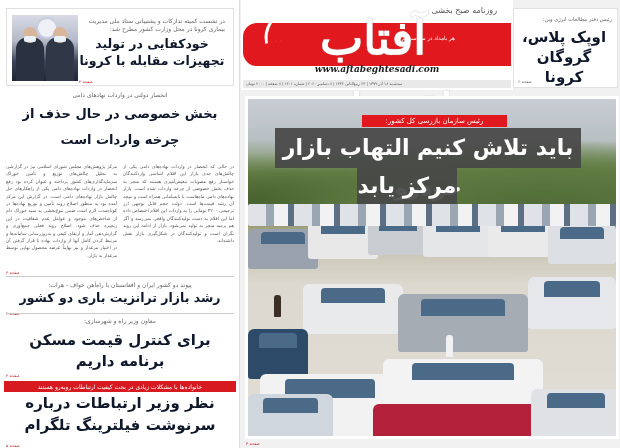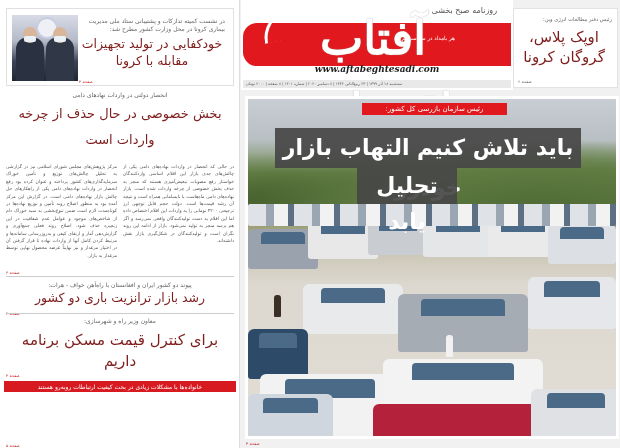--- a/index.html
+++ b/index.html
@@ -14,21 +14,21 @@
   .photo-ministers .p1 { left: 4px; } .photo-ministers .p2 { left: 34px; background: #303848; }
   .photo-ministers .h1, .photo-ministers .h2 { position: absolute; width: 14px; height: 16px; border-radius: 50%; background: #d9b59a; top: 12px; }
   .photo-ministers .h1 { left: 11px; } .photo-ministers .h2 { left: 41px; }
   .photo-ministers .mask1, .photo-ministers .mask2 { position: absolute; width: 12px; height: 6px; background: #e8f0f8; top: 21px; border-radius: 2px; }
   .photo-ministers .mask1 { left: 12px; } .photo-ministers .mask2 { left: 42px; }
   .photo-ministers .logo { position: absolute; left: 24px; top: 2px; width: 22px; height: 22px; border-radius: 50%; background: #eef0f6; border: 2px solid #c8cde0; }
 
   .rtl { direction: rtl; text-align: right; }
   .kicker { font-size: 6px; color: #666; line-height: 8px; }
   .kicker-center { font-size: 6px; color: #666; text-align: center; direction: rtl; line-height: 9px; }
-  .headline { font-weight: normal; color: #7f1d1d; direction: rtl; font-family: "DejaVu Sans", sans-serif; }
+  .headline { font-weight: bold; color: #0f172a; direction: rtl; font-family: "DejaVu Sans", sans-serif; }
   .pageref { font-size: 4px; color: #c0141a; position: absolute; }
 
   .box-top .kicker { position: absolute; right: 8px; top: 8px; width: 145px; }
   .box-top .headline { position: absolute; right: 6px; top: 26px; width: 150px; font-size: 12.5px; line-height: 17px; text-align: center; }
   .box-top .pageref { left: 72px; top: 70px; }
 
   .story2 { position: absolute; left: 6px; top: 88px; width: 228px; }
   .story2 .kicker-center { margin-top: 2px; }
   .story2 .headline { font-size: 13px; line-height: 26px; text-align: center; margin-top: 2px; letter-spacing: -0.5px; }
   .body-cols { position: absolute; left: 6px; top: 163px; width: 228px; height: 108px; display: flex; flex-direction: row-reverse; gap: 6px; }
@@ -65,21 +65,21 @@
 
   
   .main-photo { position: absolute; left: 245px; top: 96px; width: 374px; height: 343px; background: #fff; padding: 3px; }
   .photo { position: relative; width: 100%; height: 100%; overflow: hidden;
     background: linear-gradient(180deg, #c8ced4 0%, #b9c0c4 12%, #6f8a4e 22%, #56723c 30%, #8e9466 36%, #c9c4b3 44%, #dcd8cf 55%, #e2ded6 100%); }
   .hills { position: absolute; left: 0; top: 40px; width: 100%; height: 70px; background: radial-gradient(ellipse at 80% 100%, #4f6a35 0%, #5f7b42 40%, transparent 70%), radial-gradient(ellipse at 10% 90%, #48622f 0%, transparent 55%); }
   .car { position: absolute; border-radius: 6px 6px 3px 3px; }
   .car .win { position: absolute; left: 18%; top: 8%; width: 64%; height: 30%; background: #4a6a88; border-radius: 4px 4px 0 0; }
   .person { position: absolute; width: 7px; height: 22px; background: #3b2e25; border-radius: 3px 3px 1px 1px; }
 
-  .red-label { position: absolute; left: 114px; top: 4px; width: 145px; height: 12px; background: #e1191f; color: #fff; font-size: 7px; line-height: 12px; text-align: center; direction: rtl; }
+  .red-label { position: absolute; left: 114px; top: 16px; width: 145px; height: 12px; background: #e1191f; color: #fff; font-size: 7px; line-height: 12px; text-align: center; direction: rtl; }
   .dark-headline1 { position: absolute; left: 27px; top: 29px; width: 306px; height: 40px; background: rgba(70,70,70,0.92); color: #fff; font-weight: bold; font-size: 22px; line-height: 40px; text-align: center; direction: rtl; letter-spacing: -0.5px; }
   .dark-headline2 { position: absolute; left: 109px; top: 69px; width: 100px; height: 36px; background: rgba(70,70,70,0.92); color: #fff; font-weight: bold; font-size: 22px; line-height: 36px; text-align: center; direction: rtl; }
   .photo-ref { position: absolute; left: 246px; top: 441px; font-size: 4px; color: #c0141a; }
 </style>
 </head>
 <body>
 
 <div class="page">
 
   <div class="left">
@@ -117,20 +117,23 @@
     <div class="pageref ref2">صفحه ۲</div>
     <div class="divider" style="top:313px"></div>
 
     <div class="story4">
       <div class="kicker-center">معاون وزیر راه و شهرسازی:</div>
       <div class="headline">برای کنترل قیمت مسکن برنامه داریم</div>
     </div>
     <div class="pageref ref3">صفحه ۲</div>
 
     <div class="red-strip">خانواده‌ها با مشکلات زیادی در بحث کیفیت ارتباطات روبه‌رو هستند</div>
+    <div class="story5">
+      <div class="headline">نظر وزیر ارتباطات درباره سرنوشت فیلترینگ تلگرام</div>
+    </div>
     <div class="pageref ref4">صفحه ۵</div>
   </div>
 
   <div class="masthead">
     <div class="red-band"></div>
     <div class="tagline-top">روزنامه صبح بخشی</div>
     <div class="brand-swoosh"></div>
     <div class="brand">آفتاب اقتصادی</div>
     <div class="tagline-red">هر بامداد در سراسر ایران</div>
     <div class="website">www.aftabeghtesadi.com</div>
@@ -189,18 +192,18 @@
           <div class="win"></div>
         </div>
       <div class="car" style="left:0;top:295px;width:85px;height:50px;background:#cfd6de">
           <div class="win"></div>
         </div>
       <div class="person" style="left:26px;top:196px"></div>
       <div class="person" style="left:198px;top:236px;background:#f1f1f1"></div>
 
       <div class="red-label">رئیس سازمان بازرسی کل کشور:</div>
       <div class="dark-headline1">باید تلاش کنیم التهاب بازار خودرو</div>
-      <div class="dark-headline2">تحلیل یابد</div>
+      <div class="dark-headline2">مرکز یابد</div>
     </div>
   </div>
   <div class="photo-ref">صفحه ۳</div>
 
 </div>
 
 </body></html>

